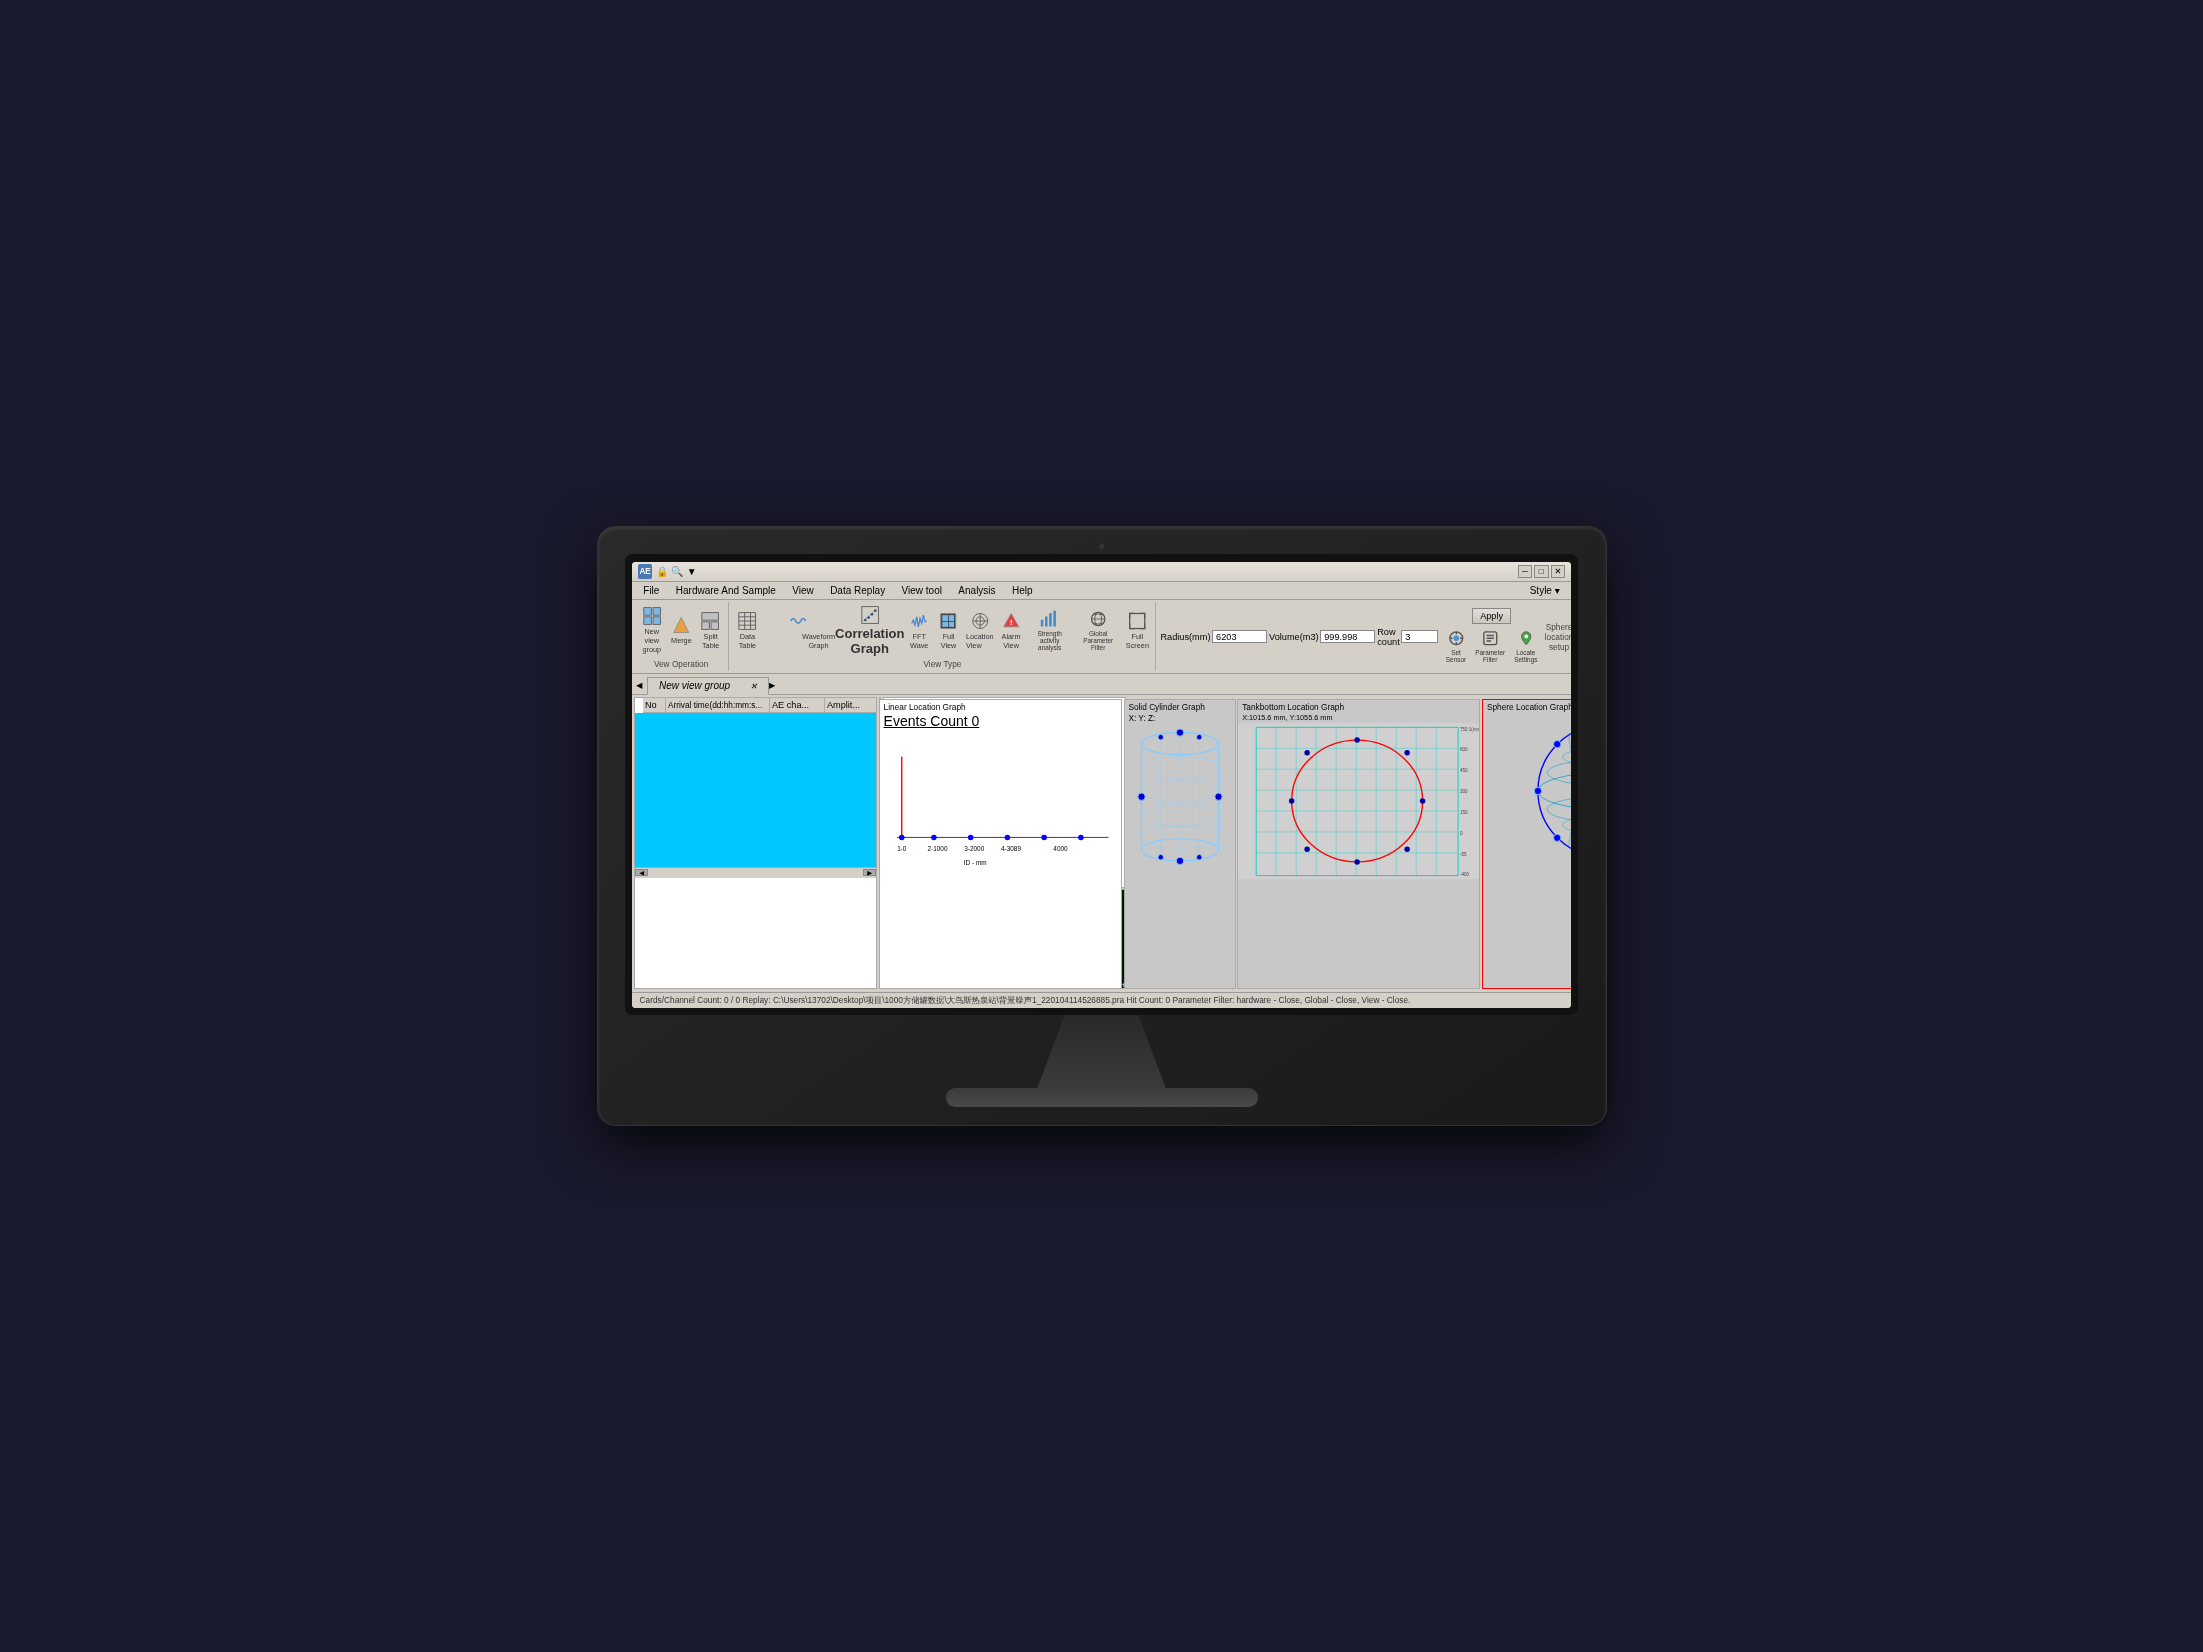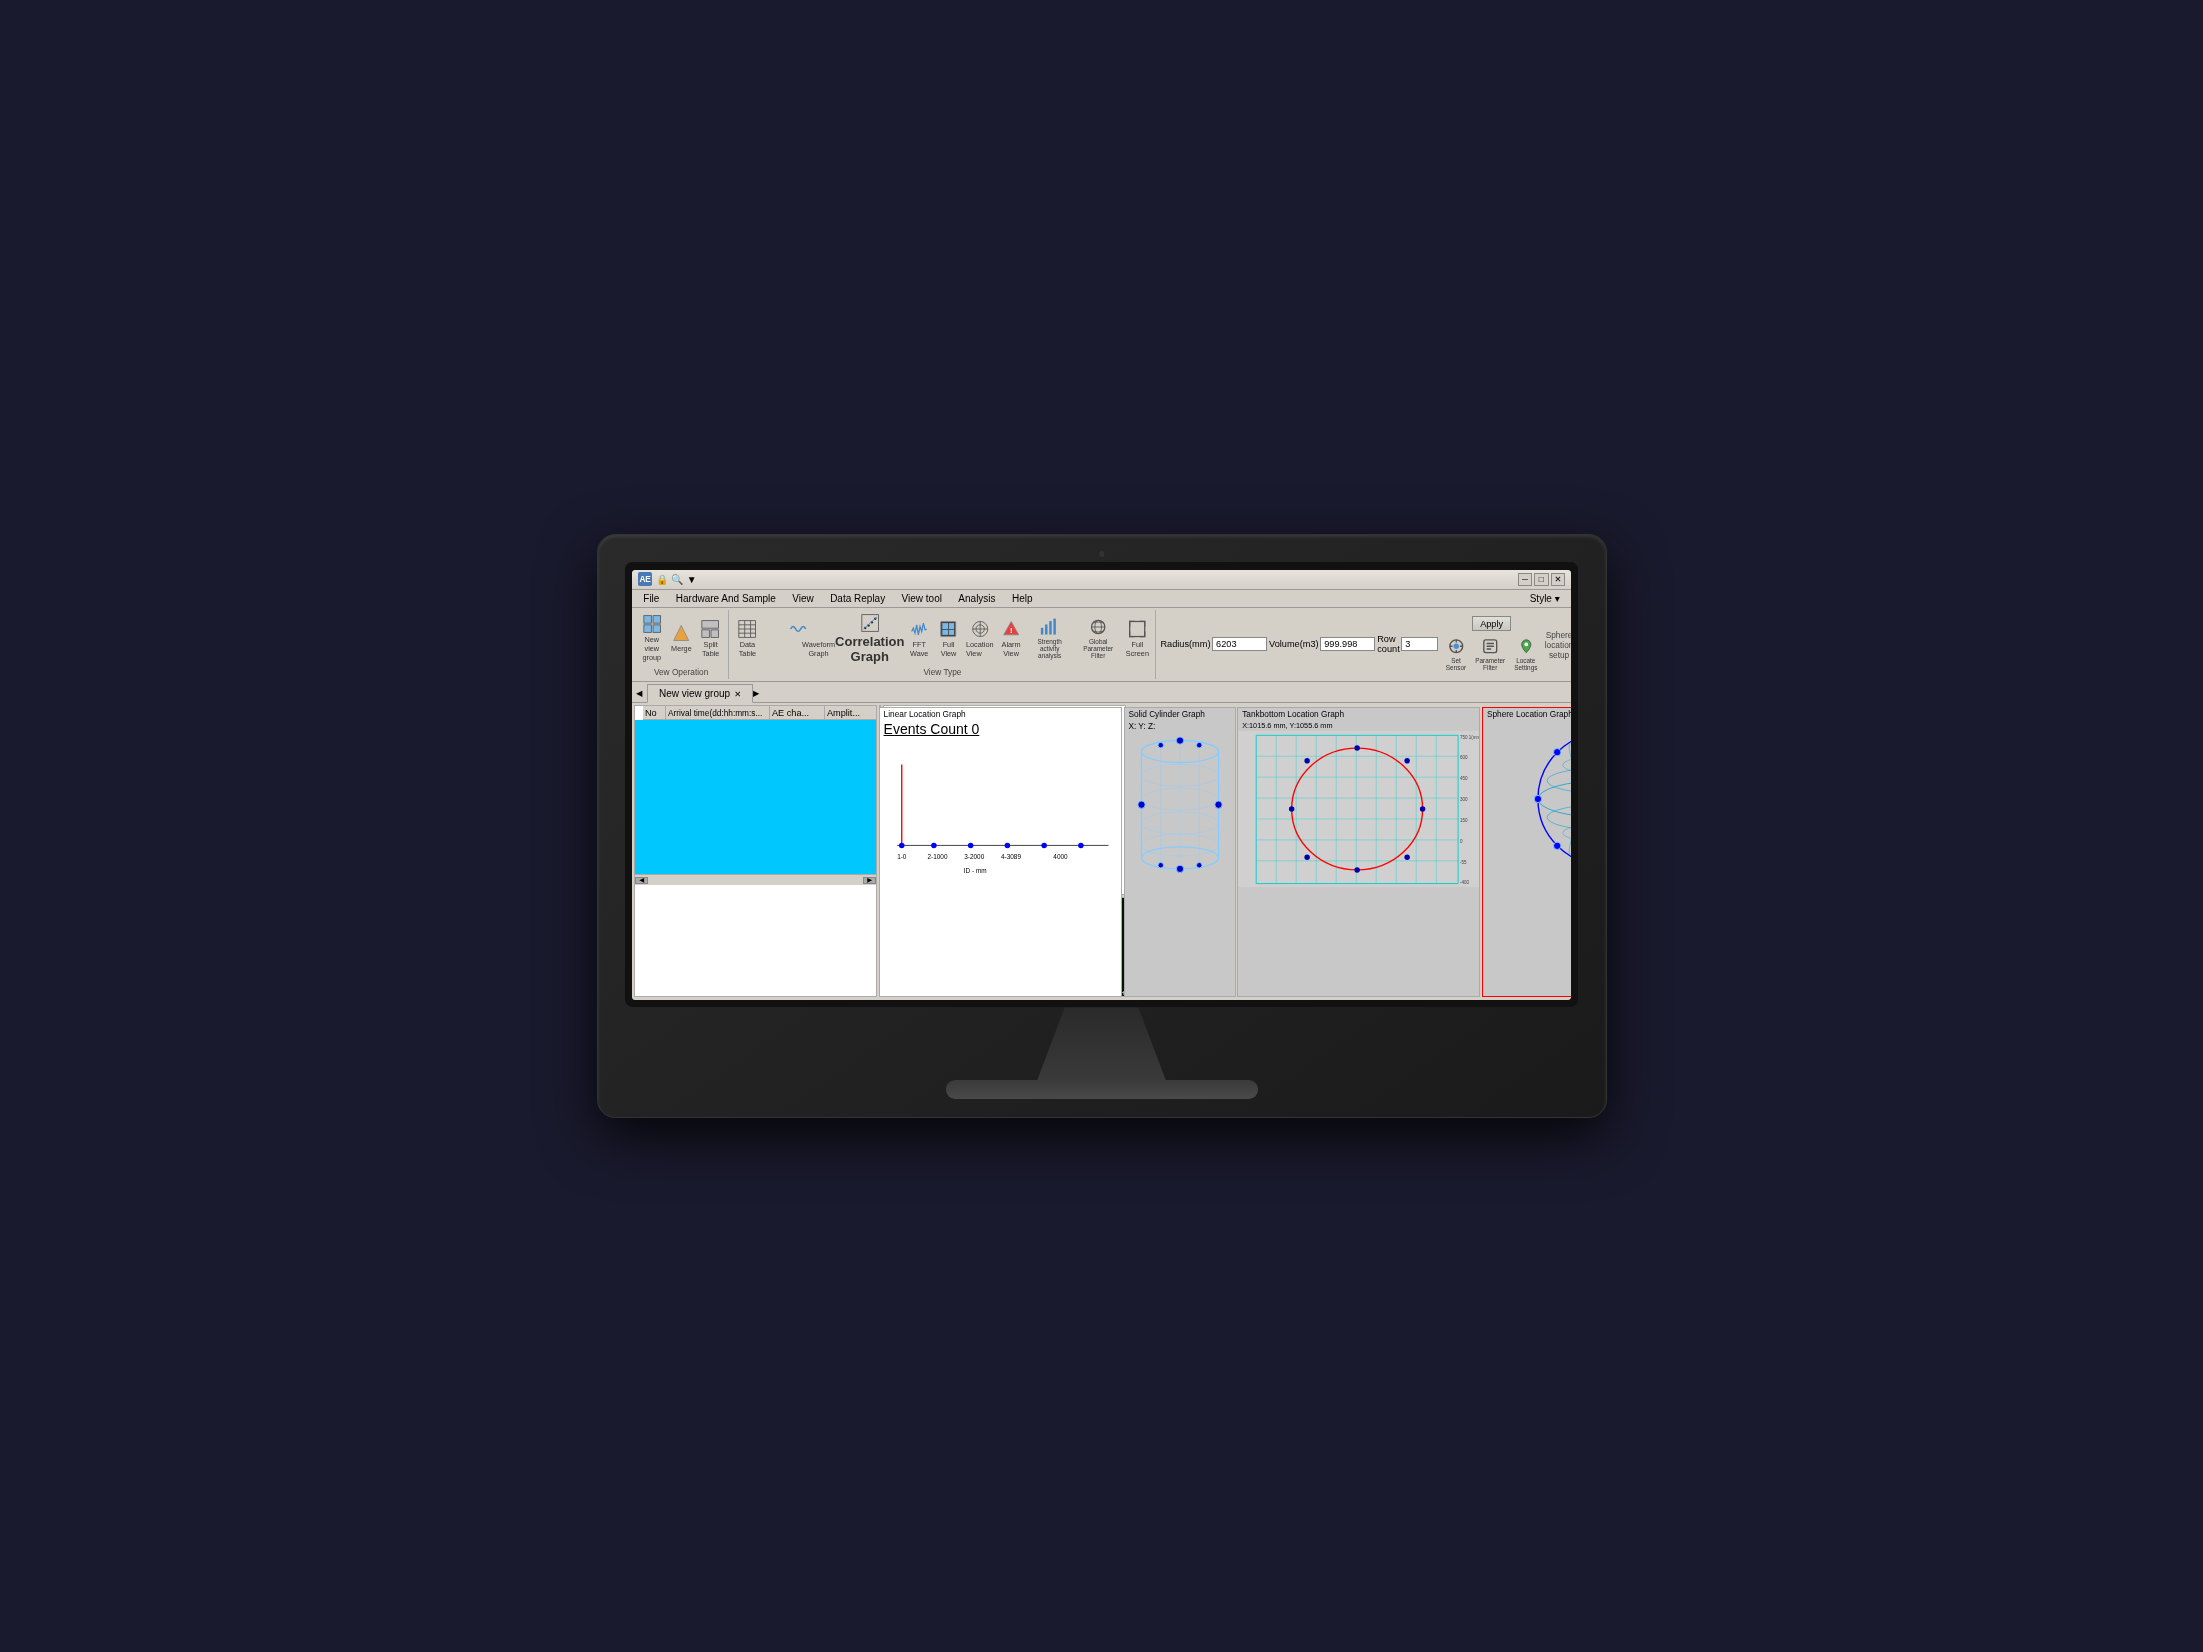--- a/index.html
+++ b/index.html
@@ -190,24 +190,25 @@
     }
     .tab-nav-btn {
       width: 11px; font-size: 8.3px; cursor: pointer;
     }
     .tab {
       background: #c8c4bc;
       border: 0.9px solid #999;
       border-bottom: none;
       padding: 2.8px 11px;
       font-size: 10px;
-      display: flex; align-items: center; gap: 4px;
+      display: flex; align-items: center; gap: 20px;
       cursor: pointer;
       position: relative;
       top: 0.9px;
+      font-style: italic;
     }
     .tab.active {
       background: #d4d0c8;
       border-bottom: 0.9px solid #d4d0c8;
     }
     .tab-close { font-size: 8.3px; cursor: pointer; }
 
     
     .main-content {
       background: #d4d0c8;
@@ -774,20 +775,23 @@
       <circle cx="34" cy="136" r="4" fill="#0000ff" stroke="#88ccff" stroke-width="1"></circle>
       <circle cx="136" cy="136" r="4" fill="#0000ff" stroke="#88ccff" stroke-width="1"></circle>
 
       <circle cx="85" cy="85" r="3" fill="#0000ff"></circle>
       <circle cx="110" cy="85" r="3" fill="#0000ff"></circle>
     </svg>
   </div>
               </div>
             </div>
 
+          <div class="status-bar">
+            <span>Cards/Channel Count: 0 / 0   Replay: C:\Users\13702\Desktop\项目\1000方储罐数据\大鸟斯热泉站\背景噪声1_220104114526885.pra   Hit Count: 0   Parameter Filter:  hardware - Close,  Global - Close,  View - Close.</span>
+          </div>
 
         </div>
       </div>
     </div>
     <div class="monitor-stand"></div>
     <div class="monitor-base"></div>
   </div>
 </div>
 
 

